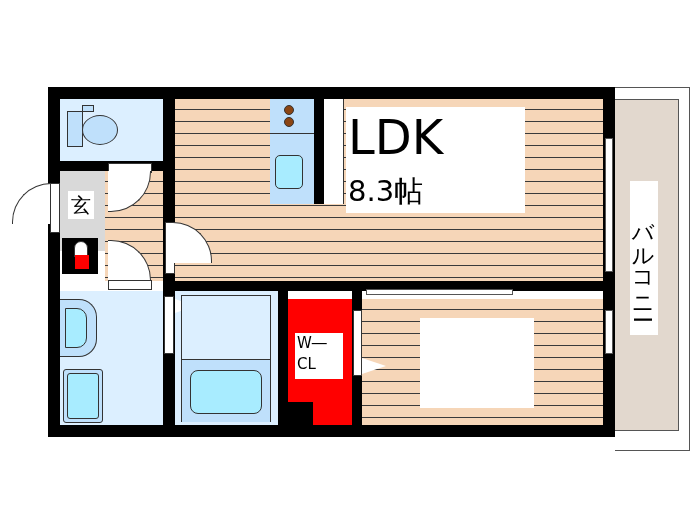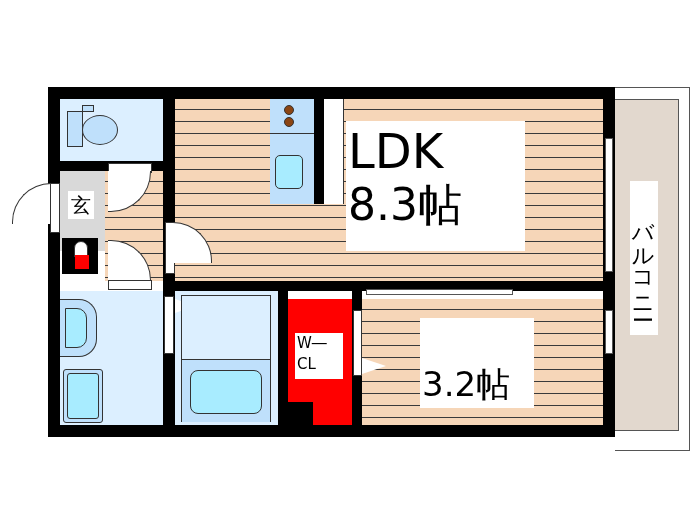--- a/index.html
+++ b/index.html
@@ -59,23 +59,23 @@
 
 <div class="abs" style="left:270px;top:99px;width:44px;height:105px;background:#bfe0fb;border-right:1px solid #333;">
   <div class="abs" style="left:14px;top:6px;width:8px;height:8px;border-radius:50%;background:#8b4513;border:1px solid #333;"></div>
   <div class="abs" style="left:14px;top:18px;width:8px;height:8px;border-radius:50%;background:#8b4513;border:1px solid #333;"></div>
   <div class="abs" style="left:0;top:34px;width:44px;height:1px;background:#333;"></div>
   <div class="abs" style="left:5px;top:56px;width:26px;height:32px;background:#a8ecff;border:1px solid #333;border-radius:5px;"></div>
 </div>
 <div class="wall" style="left:314px;top:99px;width:10px;height:105px;"></div>
 <div class="abs" style="left:324px;top:99px;width:19px;height:105px;background:#fff;border-right:1px solid #333;"></div>
 
-<div class="label-box" style="left:346px;top:121px;width:179px;height:130px;">
+<div class="label-box" style="left:346px;top:107px;width:179px;height:106px;">
   <div style="position:absolute;left:2px;top:4px;font-size:48px;line-height:52px;">LDK</div>
-  <div style="position:absolute;left:2px;top:58px;font-size:44px;line-height:52px;">8.3帖</div>
+  <div style="position:absolute;left:2px;top:58px;font-size:29px;line-height:52px;">8.3帖</div>
 </div>
 
 <div class="wall" style="left:163px;top:281px;width:452px;height:10px;"></div>
 <div class="abs" style="left:366px;top:289px;width:145px;height:4px;background:#fff;border:1px solid #555;"></div>
 
 <div class="window" style="left:605px;top:138px;width:6px;height:132px;"></div>
 <div class="window" style="left:605px;top:310px;width:6px;height:42px;"></div>
 
 <div class="wet" style="left:60px;top:291px;width:103px;height:134px;">
   <div class="abs" style="left:0px;top:8px;width:36px;height:56px;background:#bfe0fb;border:1px solid #333;border-left:none;border-radius:0 18px 18px 0;">
@@ -106,18 +106,17 @@
   <div>CL</div>
 </div>
 <div class="wall" style="left:352px;top:291px;width:10px;height:134px;"></div>
 <div class="door-leaf" style="left:353px;top:310px;width:7px;height:64px;"></div>
 <div class="abs" style="left:362px;top:358px;width:0;height:0;border-top:7px solid transparent;border-bottom:7px solid transparent;border-left:24px solid #fff;"></div>
 
 <div class="floor" style="left:362px;top:299px;width:241px;height:126px;"></div>
 <div class="abs" style="left:362px;top:358px;width:0;height:0;border-top:8px solid transparent;border-bottom:8px solid transparent;border-left:24px solid #fff;"></div>
 
 <div class="label-box" style="left:420px;top:318px;width:114px;height:90px;">
-  <div style="position:absolute;left:2px;top:44px;font-size:34px;line-height:44px;">3.2帖</div>
 </div>
 
 <div class="abs" style="left:615px;top:87px;width:74px;height:362px;background:#fff;border:1px solid #555;border-left:none;"></div>
 <div class="abs" style="left:615px;top:99px;width:63px;height:330px;background:#e2d8ce;border:1px solid #555;border-left:none;"></div>
 <div class="label-box" style="left:630px;top:181px;width:28px;height:154px;font-size:22px;line-height:30px;text-align:center;writing-mode:vertical-rl;">バルコニー</div>
 
 </body></html>

